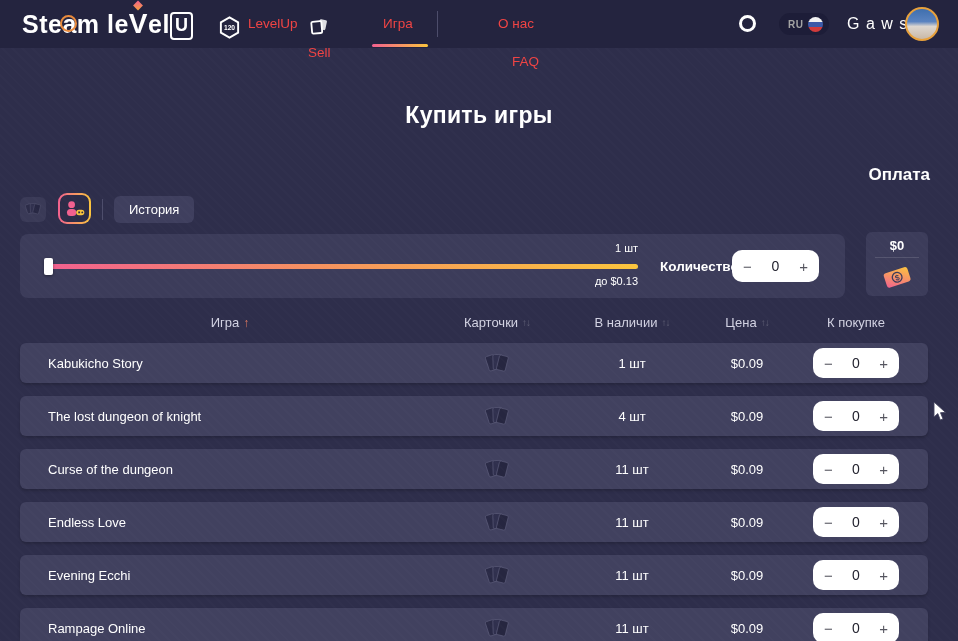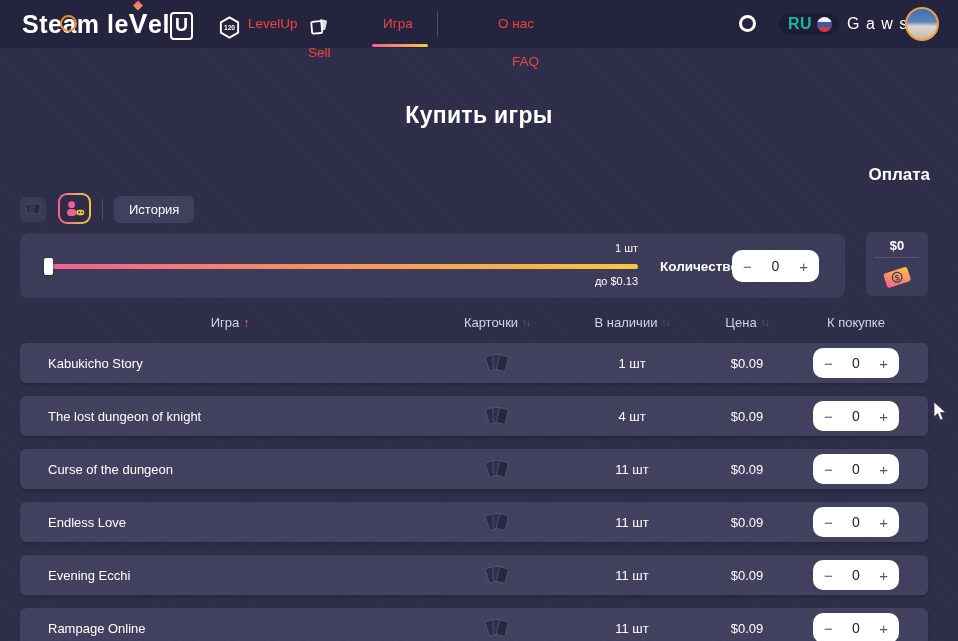--- a/index.html
+++ b/index.html
@@ -29,21 +29,21 @@
   .nav-sell    { left:308px;flex-direction:column; }
   .nav-games   { left:383px; }
   .nav-about   { left:458px;margin-left:40px; }
   .nav-faq     { left:512px;margin-top:38px; }
   .nav-underline { position:absolute; left:372px; top:44px; width:56px; height:3px; border-radius:2px;
                    background:linear-gradient(90deg,#f2608f,#fbc53d); }
   .nav-divider { position:absolute; left:437px; top:11px; width:1px; height:26px; background:#4d4d6b; }
 
   .circle-btn { position:absolute; left:739px; top:15px; width:17px; height:17px; border:3.5px solid #fff; border-radius:50%; background:transparent; cursor:pointer; }
   .lang-pill { position:absolute; left:779px; top:13px; height:22px; background:#1d1d38; border-radius:11px; display:flex; align-items:center; gap:5px; padding:0 6px 0 9px; cursor:pointer; }
-  .lang-code { font-size:16px; font-weight:bold; color:#14b8a6; letter-spacing:.5px; }
+  .lang-code { font-size:10px; font-weight:bold; color:#a3a3a3; letter-spacing:.5px; }
   .flag { width:15px; height:15px; border-radius:50%; background:linear-gradient(180deg,#f2f2f2 0 34%,#3d5aa8 34% 66%,#d23b3b 66% 100%); }
   .user { position:absolute; left:847px; top:0; height:48px; display:flex; align-items:center; font-size:16px; letter-spacing:1px; cursor:pointer; }
   .chevron { display:inline-block; width:6px; height:6px; border-right:1.5px solid #fff; border-bottom:1.5px solid #fff; transform:rotate(45deg) translateY(-2px); margin-left:7px; }
   .avatar { position:absolute; left:905px; top:7px; width:34px; height:34px; border-radius:50%; border:2px solid #e8a13c;
             background:linear-gradient(180deg,#3f6fae 0%,#5a83c0 42%,#ddd7d0 58%,#c9b8a6 100%); cursor:pointer; }
 
   
   .page-title { position:absolute; top:102px; left:0; width:958px; text-align:center; font-size:23px; font-weight:bold; letter-spacing:.3px; }
   .payment-heading { position:absolute; top:165px; right:28px; font-size:17px; font-weight:bold; }
 

